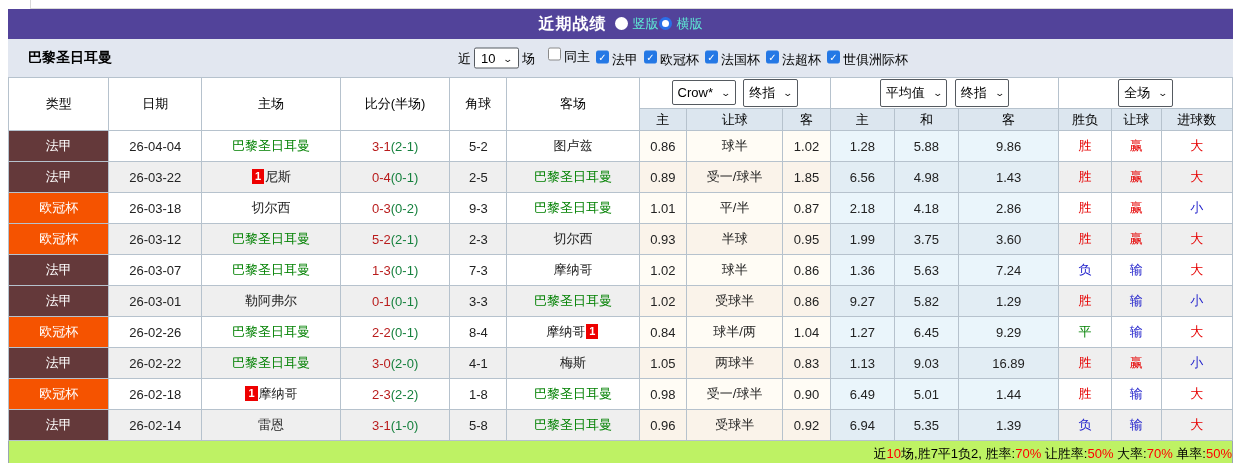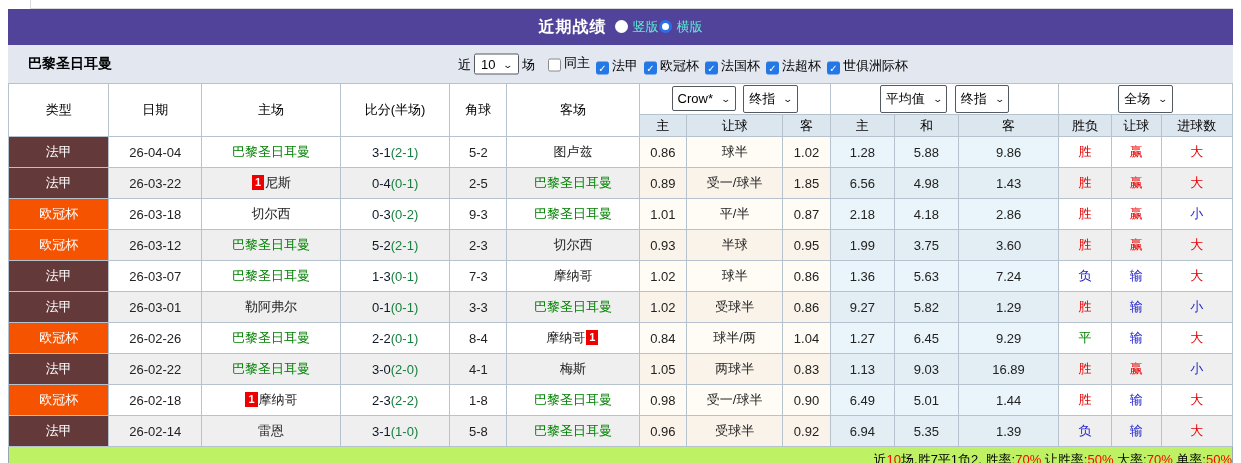--- a/index.html
+++ b/index.html
@@ -12,40 +12,40 @@
   }
   .content { margin: 0 8px; }
 
   
   .top-strip { height: 9px; position: relative; background: #fff; }
   .top-strip .hline { position: absolute; left: 30px; right: 8px; bottom: 0; border-bottom: 1px solid #d9d9d9; }
   .top-strip .vline { position: absolute; left: 30px; top: 0; bottom: 0; border-left: 1px solid #d9d9d9; }
 
   
   .title-bar {
-    height: 36px; background: #52439a; color: #fff;
+    height: 30px; background: #52439a; color: #fff;
     display: flex; align-items: center; justify-content: center; gap: 8px;
   }
   .title-bar .title { font-size: 16px; font-weight: bold; letter-spacing: 1px; }
   .radio-item { display: inline-flex; align-items: center; gap: 5px; cursor: pointer; }
   .radio { width: 13px; height: 13px; border-radius: 50%; background: #fff; display: inline-block; }
   .radio.on { width: 13px; height: 13px; border: 3.5px solid #2b6fe8; background: #fff; }
   .radio-label { font-size: 13px; color: #5eead4; }
 
   
   .filter-bar { height: 38px; background: #e2e7f0; position: relative; }
   .team-name-head { position: absolute; left: 20px; top: 50%; transform: translateY(-50%); font-size: 14px; font-weight: bold; color: #000; }
   .filter-controls { position: absolute; left: 447px; top: 50%; transform: translateY(-50%); display: flex; align-items: center; font-size: 13px; color: #000; }
   .filter-controls .lbl { margin: 0 3px; }
   .sel {
     display: inline-flex; align-items: center; gap: 9px; background: #fff;
     border: 1px solid #555a60; border-radius: 2px; padding: 2px 6px; font-size: 13px; cursor: default;
   }
   .sel .chev { font-size: 9px; color: #111; transform: scaleX(1.4); }
-  .cb-item { display: inline-flex; align-items: flex-end; margin-left: 6px; cursor: pointer; }
+  .cb-item { display: inline-flex; align-items: flex-start; margin-left: 6px; cursor: pointer; }
   .cb-item.first { margin-left: 10px; }
   .cb {
     width: 13px; height: 13px; border: 1px solid #8a8a8a; background: #fff; border-radius: 2px;
     display: inline-block; margin-right: 3px; text-align: center; line-height: 12px; font-size: 10px;
   }
   .cb.on { background: #2478e5; border-color: #2478e5; color: #fff; font-weight: bold; }
   .cb-label { color: #000; }
 
   
   table { width: 100%; border-collapse: collapse; table-layout: fixed; border: 1px solid #9aa6b2; }
@@ -55,21 +55,21 @@
   thead tr.sel-row .sel { padding: 4px 5px; margin: 0 2px; }
   tbody td { height: 31px; font-size: 13px; background: #fff; color: #222; }
   td.g { background: #efefef; }
   td.cream { background: #fffcf5; }
   td.cream-a { background: #faf3ea; }
   td.avg { background: #eaf5fb; margin-top: 12px; }
   td.avg-a { background: #e2edf4; }
   td.type-fa { background: #64393a; color: #fff; }
   td.type-ucl { background: #f55300; color: #fff; }
   .t-green { color: #008000; }
-  .ft { color: #0f172a; }
+  .ft { color: #b91c1c; }
   .ht { color: #15803d; }
   .c-red { color: #e60000; }
   .c-blue { color: #2424cc; }
   .c-green { color: #008000; }
   .badge {
     display: inline-block; background: #ee0000; color: #fff; font-size: 11px; font-weight: bold;
     line-height: 15px; padding: 0 3px; margin: 0 1px; vertical-align: 1px;
   }
 
   

